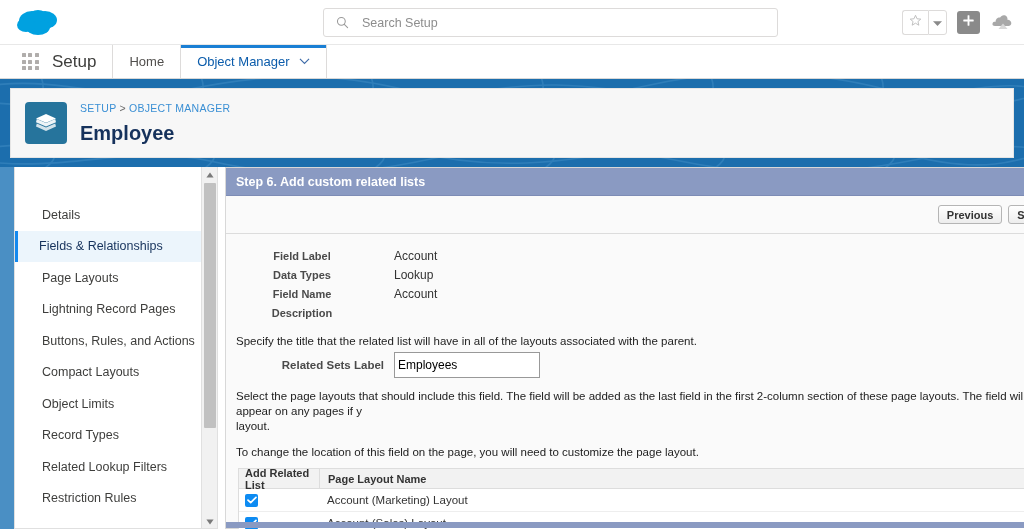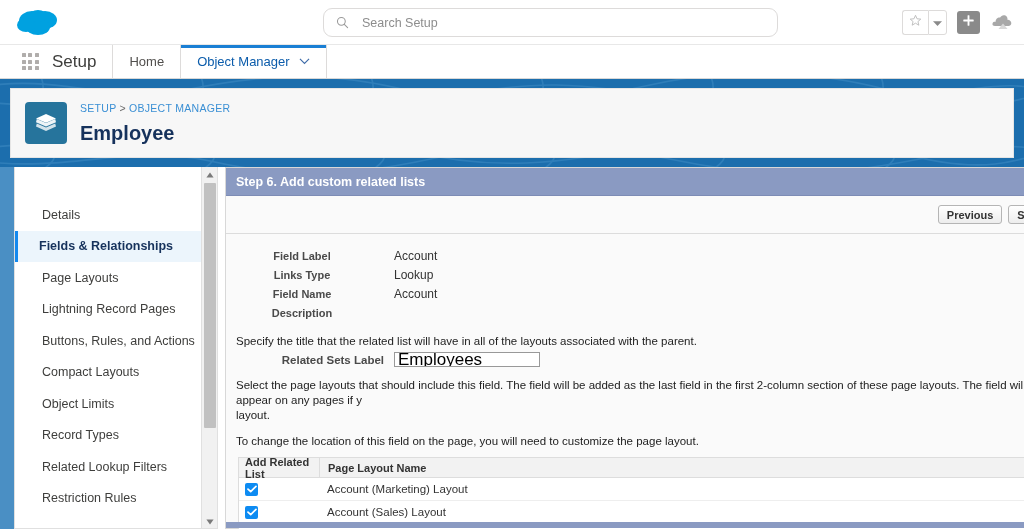--- a/index.html
+++ b/index.html
@@ -16,21 +16,21 @@
     position: absolute; top: 0; left: 0;
     width: 1024px; height: 45px;
     background: #ffffff;
     border-bottom: 1px solid #e8e8e8;
     display: flex; align-items: center;
   }
   .sf-logo { margin-left: 12px; width: 56px; height: 34px; display:flex; align-items:center; }
   .search-wrap {
     position: absolute; left: 323px; top: 8px;
     width: 455px; height: 29px;
-    border: 1px solid #dddbda; border-radius: 9px;
+    border: 1px solid #dddbda; border-radius: 3px;
     background: #fff;
     display: flex; align-items: center;
   }
   .search-icon { margin-left: 12px; width: 14px; height: 14px; display:flex; align-items:center; }
   .search-input {
     flex: 1; border: none; outline: none;
     font-family: "Liberation Sans", sans-serif;
     font-size: 12.5px; color: #3e3e3c;
     padding-left: 12px; background: transparent;
   }
@@ -141,21 +141,21 @@
     overflow: hidden;
   }
   .sidebar-list { padding-top: 32px; }
   .side-item {
     height: 31.5px; display: flex; align-items: center;
     padding-left: 24px; font-size: 12.5px; color: #3e3e3c;
     cursor: pointer; border-left: 3px solid transparent;
     padding-right: 18px;
   }
   .side-item.active {
-    background: #ecf5fc; font-weight: bold; color: #16325c;
+    background: #ecf5fc; font-weight: normal; color: #16325c;
     border-left: 3px solid #1589ee;
     padding-left: 21px;
   }
   .sb-scroll {
     position: absolute; top: 0; right: 0; width: 16px; height: 362px;
     background: #f1f1f1; border-left: 1px solid #e0e0e0;
   }
   .sb-arrow {
     position: absolute; left: 0; width: 15px; height: 15px;
     display:flex; align-items:center; justify-content:center;
@@ -209,24 +209,24 @@
 
   .para {
     font-size: 11.5px; color: #222; padding: 0 6px 0 10px; line-height: 15px;
   }
   .rl-row { display: flex; align-items: center; margin-top: 3px; }
   .rl-label {
     width: 168px; text-align: right; padding-right: 10px;
     font-weight: bold; color: #4a4a4a; font-size: 11.5px;
   }
   .rl-input {
-    width: 146px; height: 15px;
+    width: 146px; height: 26px;
     border: 1px solid #999; background: #fff;
     font-family: "Liberation Sans", sans-serif;
-    font-size: 17px; color: #000; padding: 0 3px; outline: none;
+    font-size: 12px; color: #000; padding: 0 3px; outline: none;
   }
 
   .layout-table {
     margin: 8px 10px 0 12px;
     border: 1px solid #ddd; border-bottom: none;
     background: #fff;
     width: 828px;
   }
   .lt-head {
     display: flex; height: 20px; align-items: center;
@@ -437,21 +437,21 @@
       <button class="sf-btn">Save &amp; N</button>
     </div>
 
     <div class="panel-body">
       <div class="field-grid">
         <div class="field-row">
           <div class="field-lbl">Field Label</div>
           <div class="field-val">Account</div>
         </div>
         <div class="field-row">
-          <div class="field-lbl">Links Type</div>
+          <div class="field-lbl">Data Types</div>
           <div class="field-val">Lookup</div>
         </div>
         <div class="field-row">
           <div class="field-lbl">Field Name</div>
           <div class="field-val">Account</div>
         </div>
         <div class="field-row">
           <div class="field-lbl">Description</div>
           <div class="field-val"></div>
         </div>

